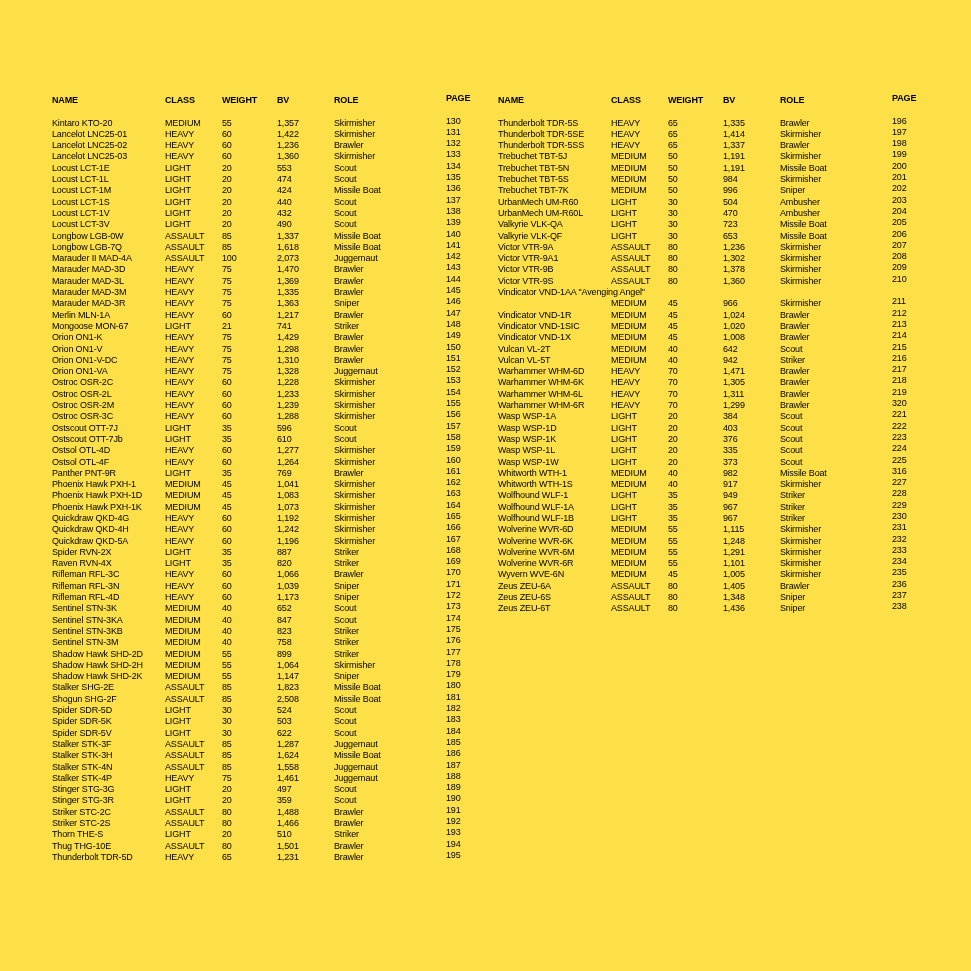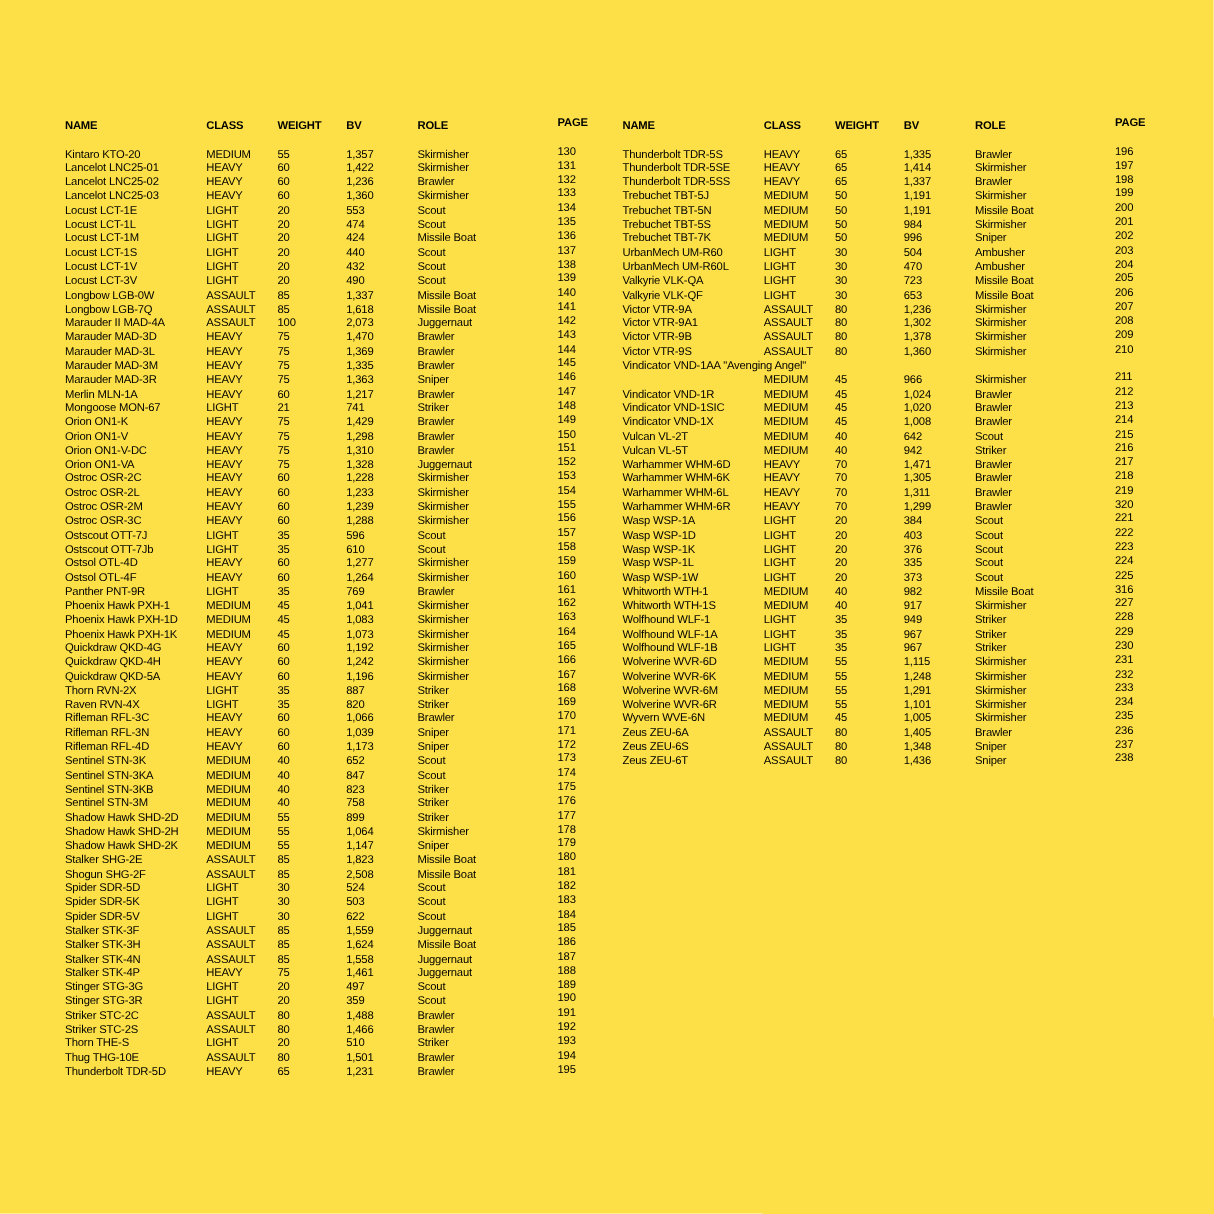--- a/index.html
+++ b/index.html
@@ -362,21 +362,21 @@
         </div>
         <div class="row">
           <span>Quickdraw QKD-5A</span>
           <span>HEAVY</span>
           <span>60</span>
           <span>1,196</span>
           <span>Skirmisher</span>
           <span class="cell-page">167</span>
         </div>
         <div class="row">
-          <span>Thorn RVN-2X</span>
+          <span>Spider RVN-2X</span>
           <span>LIGHT</span>
           <span>35</span>
           <span>887</span>
           <span>Striker</span>
           <span class="cell-page">168</span>
         </div>
         <div class="row">
           <span>Raven RVN-4X</span>
           <span>LIGHT</span>
           <span>35</span>
@@ -501,21 +501,21 @@
           <span>LIGHT</span>
           <span>30</span>
           <span>622</span>
           <span>Scout</span>
           <span class="cell-page">184</span>
         </div>
         <div class="row">
           <span>Stalker STK-3F</span>
           <span>ASSAULT</span>
           <span>85</span>
-          <span>1,559</span>
+          <span>1,287</span>
           <span>Juggernaut</span>
           <span class="cell-page">185</span>
         </div>
         <div class="row">
           <span>Stalker STK-3H</span>
           <span>ASSAULT</span>
           <span>85</span>
           <span>1,624</span>
           <span>Missile Boat</span>
           <span class="cell-page">186</span>

